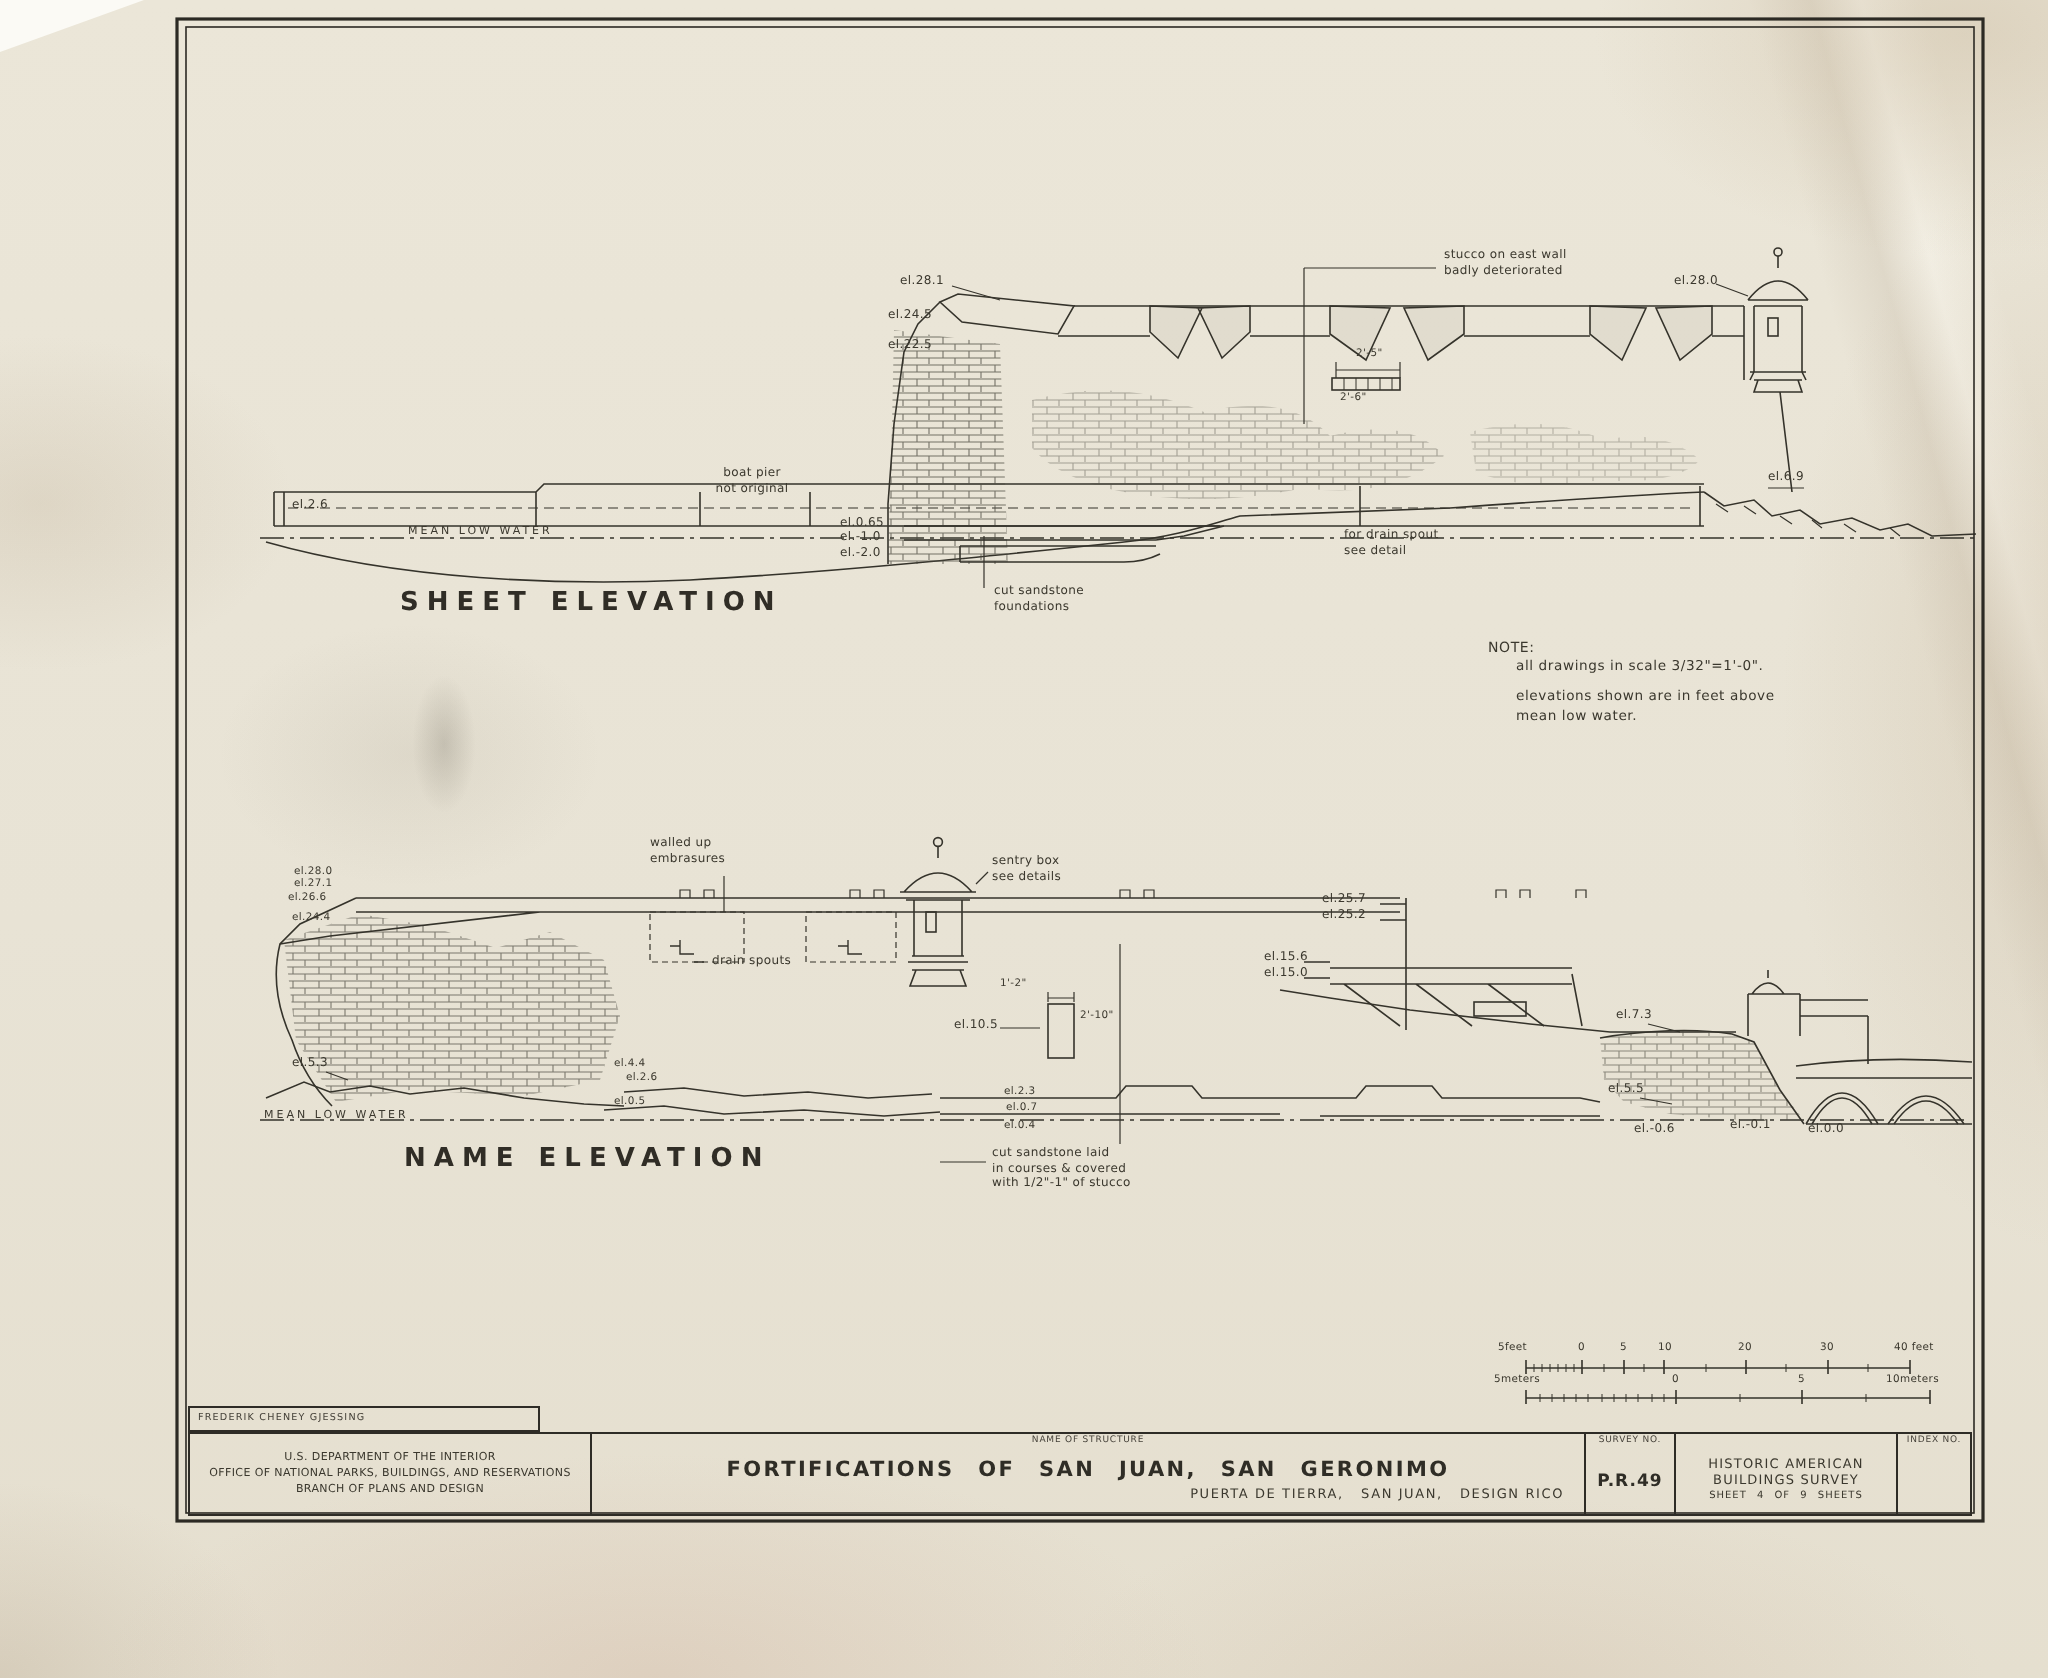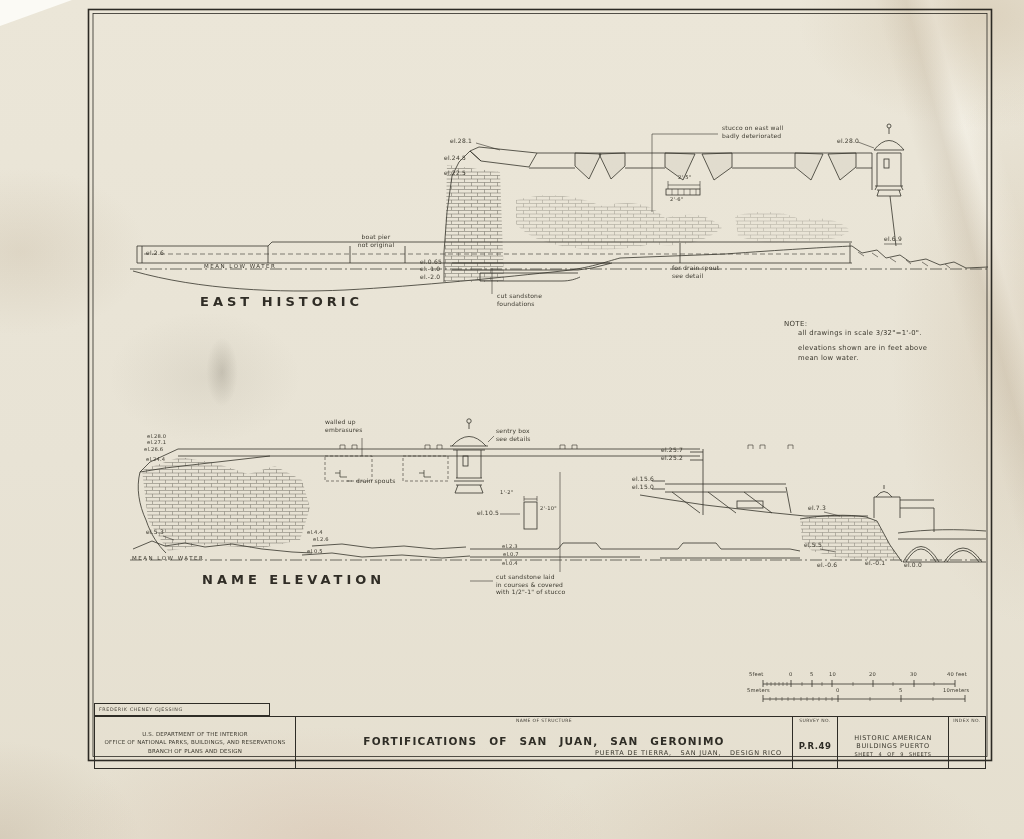--- a/index.html
+++ b/index.html
@@ -23,27 +23,27 @@
     clip-path:polygon(0 0,100% 0,0 100%);}
   svg.art{position:absolute;left:0;top:0;}
   .lbl{position:absolute;font-size:6px;line-height:1.25;color:#3b382e;
     letter-spacing:.2px;white-space:pre-line;}
   .lbl.c{text-align:center;}
   .lbl.sm{font-size:5.2px;}
   .lbl.mlw{font-size:5.5px;letter-spacing:1.5px;}
   .sec-title{position:absolute;font-size:13px;font-weight:bold;color:#302d26;
     letter-spacing:4px;white-space:nowrap;}
   .note{position:absolute;font-size:6.8px;line-height:1.45;letter-spacing:.3px;
-    color:#3b382e;white-space:pre-line;margin-left:40px;}
+    color:#3b382e;white-space:pre-line;}
   .note.h{font-size:7px;}
   
   #author-strip{position:absolute;left:94px;top:703px;width:176px;height:13px;
     border:1px solid #2e2c26;display:flex;align-items:center;box-sizing:border-box;
     font-size:4.8px;letter-spacing:.6px;padding-left:4px;color:#46423a;}
-  #tblock{position:absolute;left:94px;top:716px;width:892px;height:53px;
+  #tblock{position:absolute;left:94px;top:716px;width:892px;height:42px;
     border:1.3px solid #2e2c26;box-sizing:border-box;display:flex;background:transparent;}
   .cell{position:relative;border-left:1px solid #2e2c26;box-sizing:border-box;
     display:flex;flex-direction:column;align-items:center;justify-content:center;}
   .cell:first-child{border-left:none;}
   .cell .corner{position:absolute;top:1px;left:0;right:0;text-align:center;
     font-size:4.5px;letter-spacing:.4px;color:#46423a;}
   .c1{width:200px;}
   .c1 div{font-size:5.5px;line-height:1.5;letter-spacing:.2px;text-align:center;}
   .c2{width:497px;}
   .c2 .sname{font-size:10.5px;font-weight:bold;letter-spacing:1.2px;word-spacing:7px;
@@ -157,21 +157,21 @@
   <div class="lbl sm" style="left:678px;top:174px">2'-5"</div>
   <div class="lbl sm" style="left:670px;top:196px">2'-6"</div>
   <div class="lbl" style="left:884px;top:235px">el.6.9</div>
   <div class="lbl" style="left:420px;top:258px">el.0.65</div>
   <div class="lbl" style="left:420px;top:265px">el.-1.0</div>
   <div class="lbl" style="left:420px;top:273px">el.-2.0</div>
   <div class="lbl" style="left:497px;top:292px">cut sandstone
 foundations</div>
   <div class="lbl" style="left:672px;top:264px">for drain spout
 see detail</div>
-  <div class="sec-title" style="left:200px;top:294px">EAST HISTORIC</div>
+  <div class="sec-title" style="left:200px;top:294px">SHEET ELEVATION</div>
 
   <div class="note h" style="left:744px;top:319px">NOTE:</div>
   <div class="note" style="left:758px;top:329px">all drawings in scale 3/32"=1'-0".</div>
   <div class="note" style="left:758px;top:344px">elevations shown are in feet above
 mean low water.</div>
 
   <div class="lbl sm" style="left:147px;top:433px">el.28.0</div>
   <div class="lbl sm" style="left:147px;top:439px">el.27.1</div>
   <div class="lbl sm" style="left:144px;top:446px">el.26.6</div>
   <div class="lbl sm" style="left:146px;top:456px">el.24.4</div>
@@ -231,20 +231,20 @@
       <div class="corner">NAME OF STRUCTURE</div>
       <div class="sname">FORTIFICATIONS OF SAN JUAN, SAN GERONIMO</div>
       <div class="sloc">PUERTA DE TIERRA,   SAN JUAN,   DESIGN RICO</div>
     </div>
     <div class="cell c3">
       <div class="corner">SURVEY NO.</div>
       <div class="sno">P.R.49</div>
     </div>
     <div class="cell c4">
       <div class="h1">HISTORIC AMERICAN</div>
-      <div class="h2">BUILDINGS PUERTO</div>
+      <div class="h2">BUILDINGS SURVEY</div>
       <div class="h3">SHEET 4 OF 9 SHEETS</div>
     </div>
     <div class="cell c5">
       <div class="corner">INDEX NO.</div>
     </div>
   </div>
 </div>
 
 </body></html>

